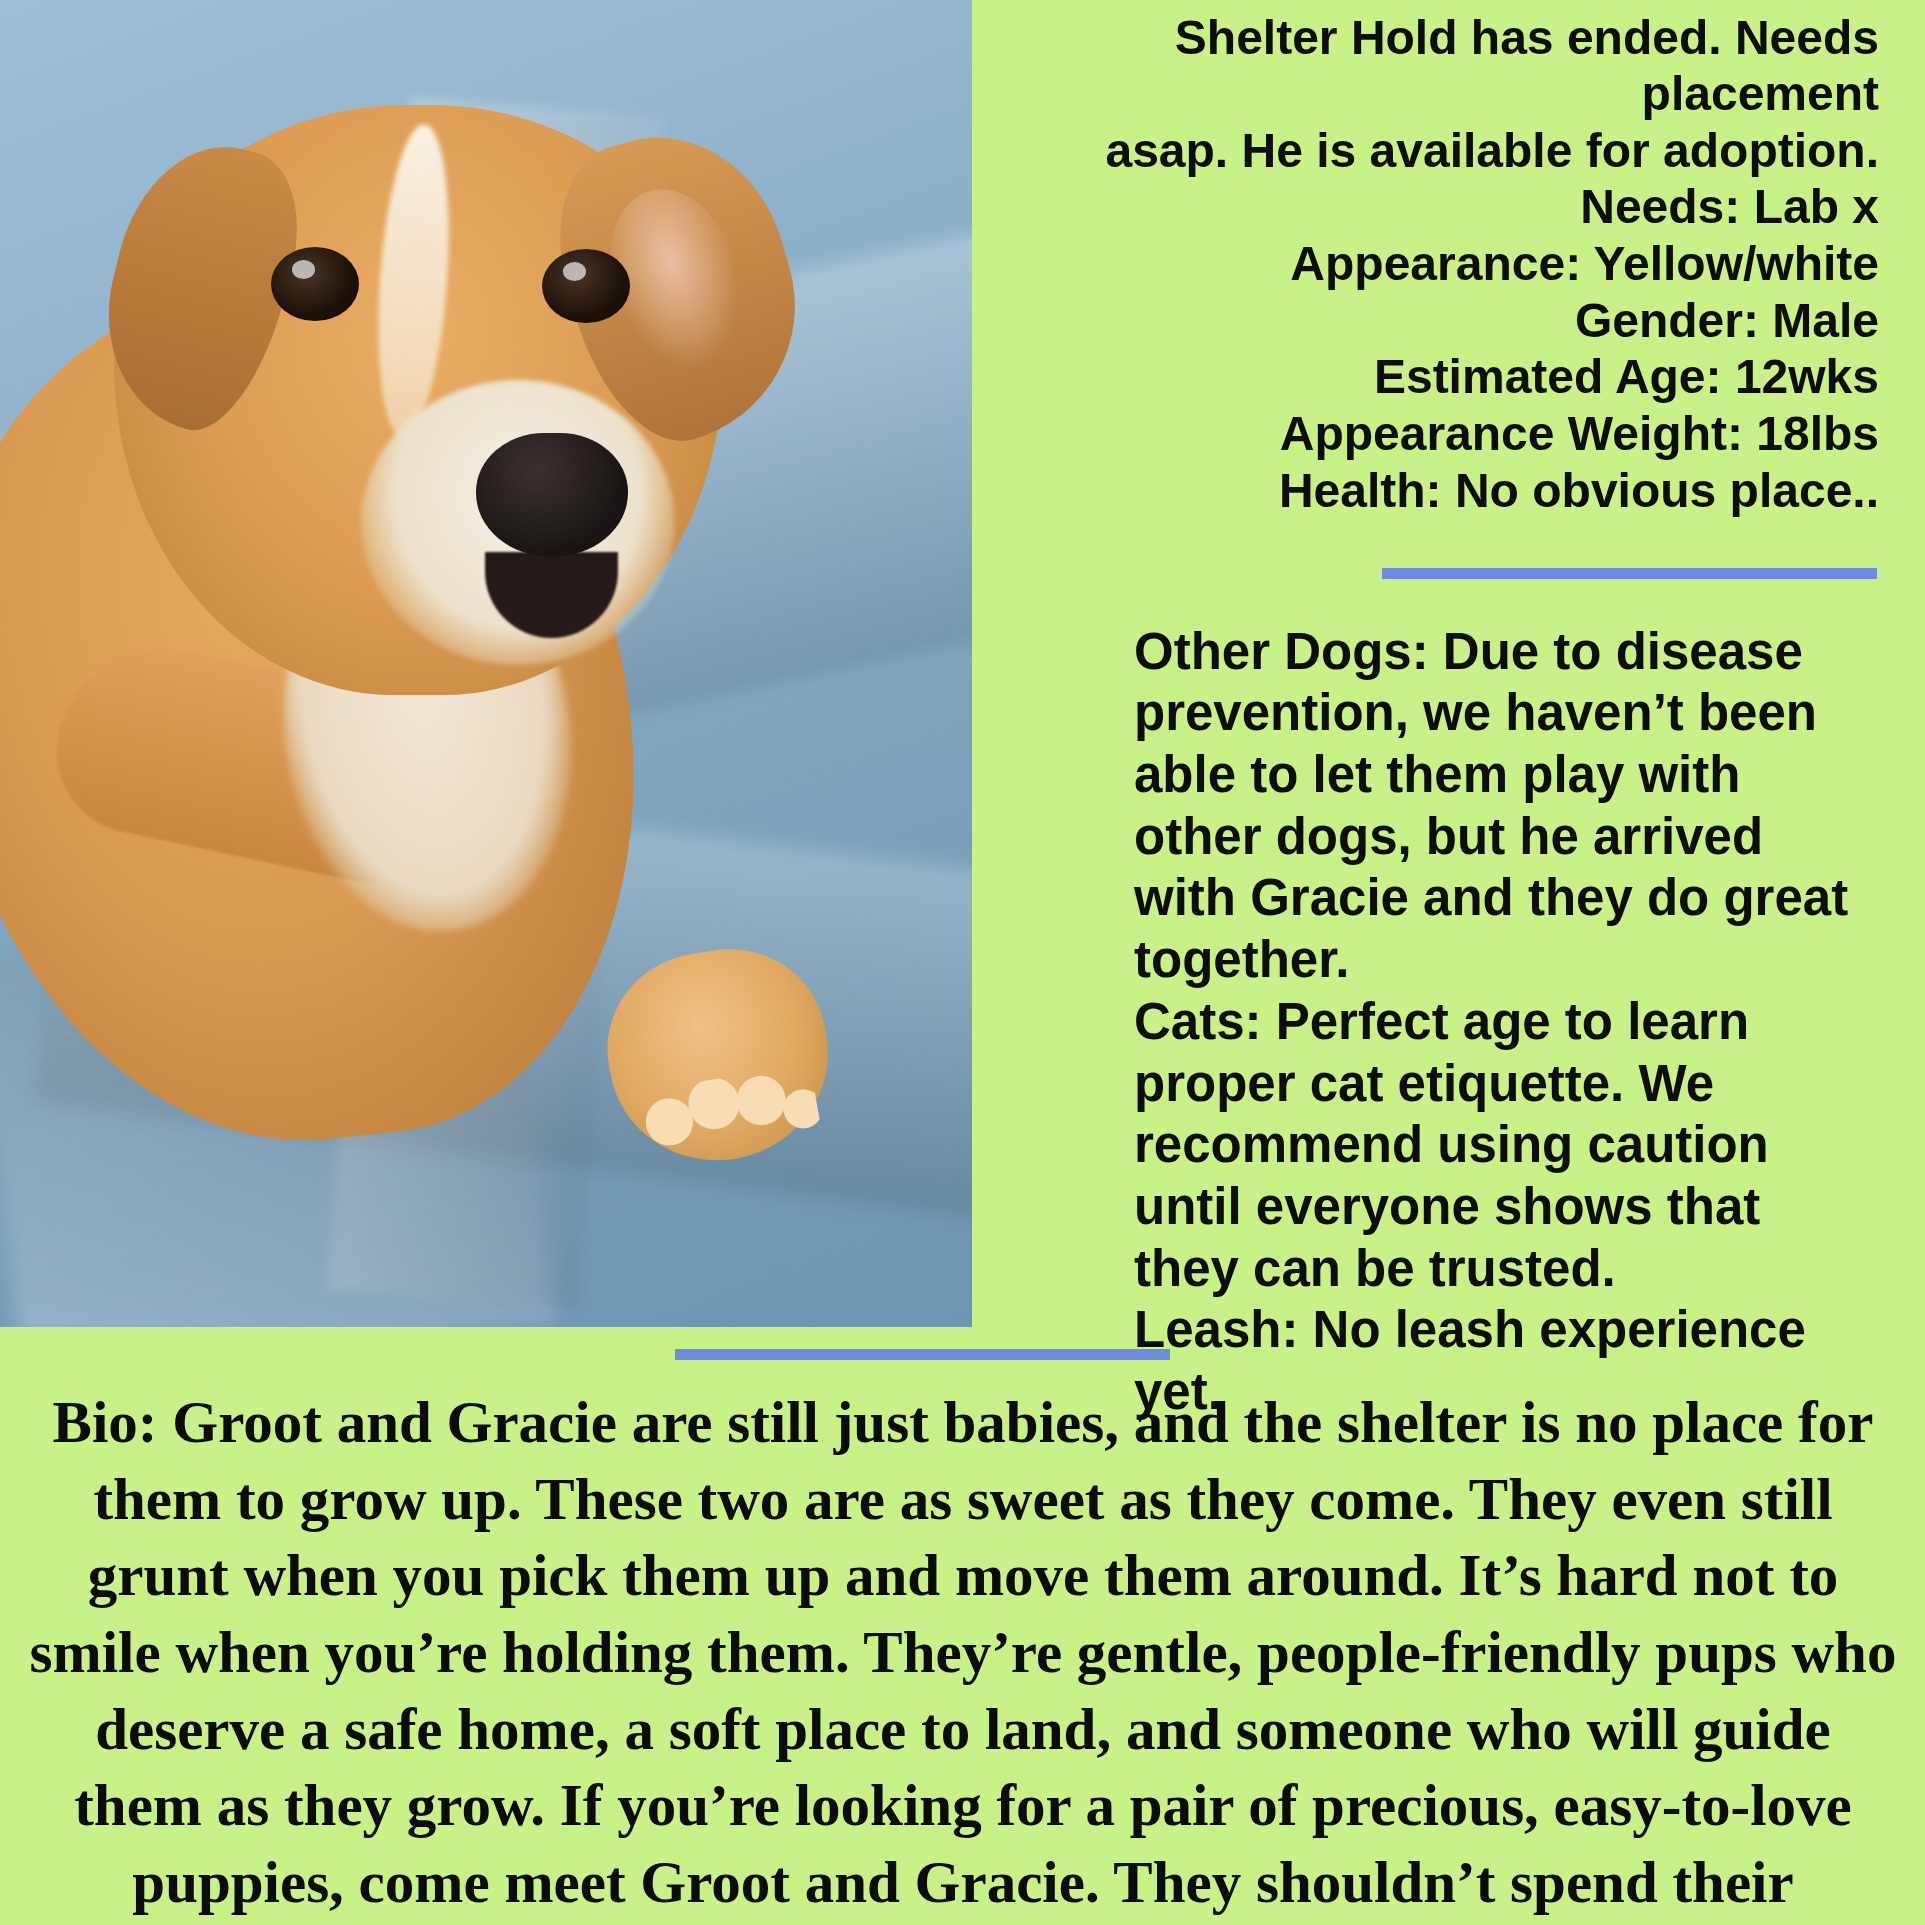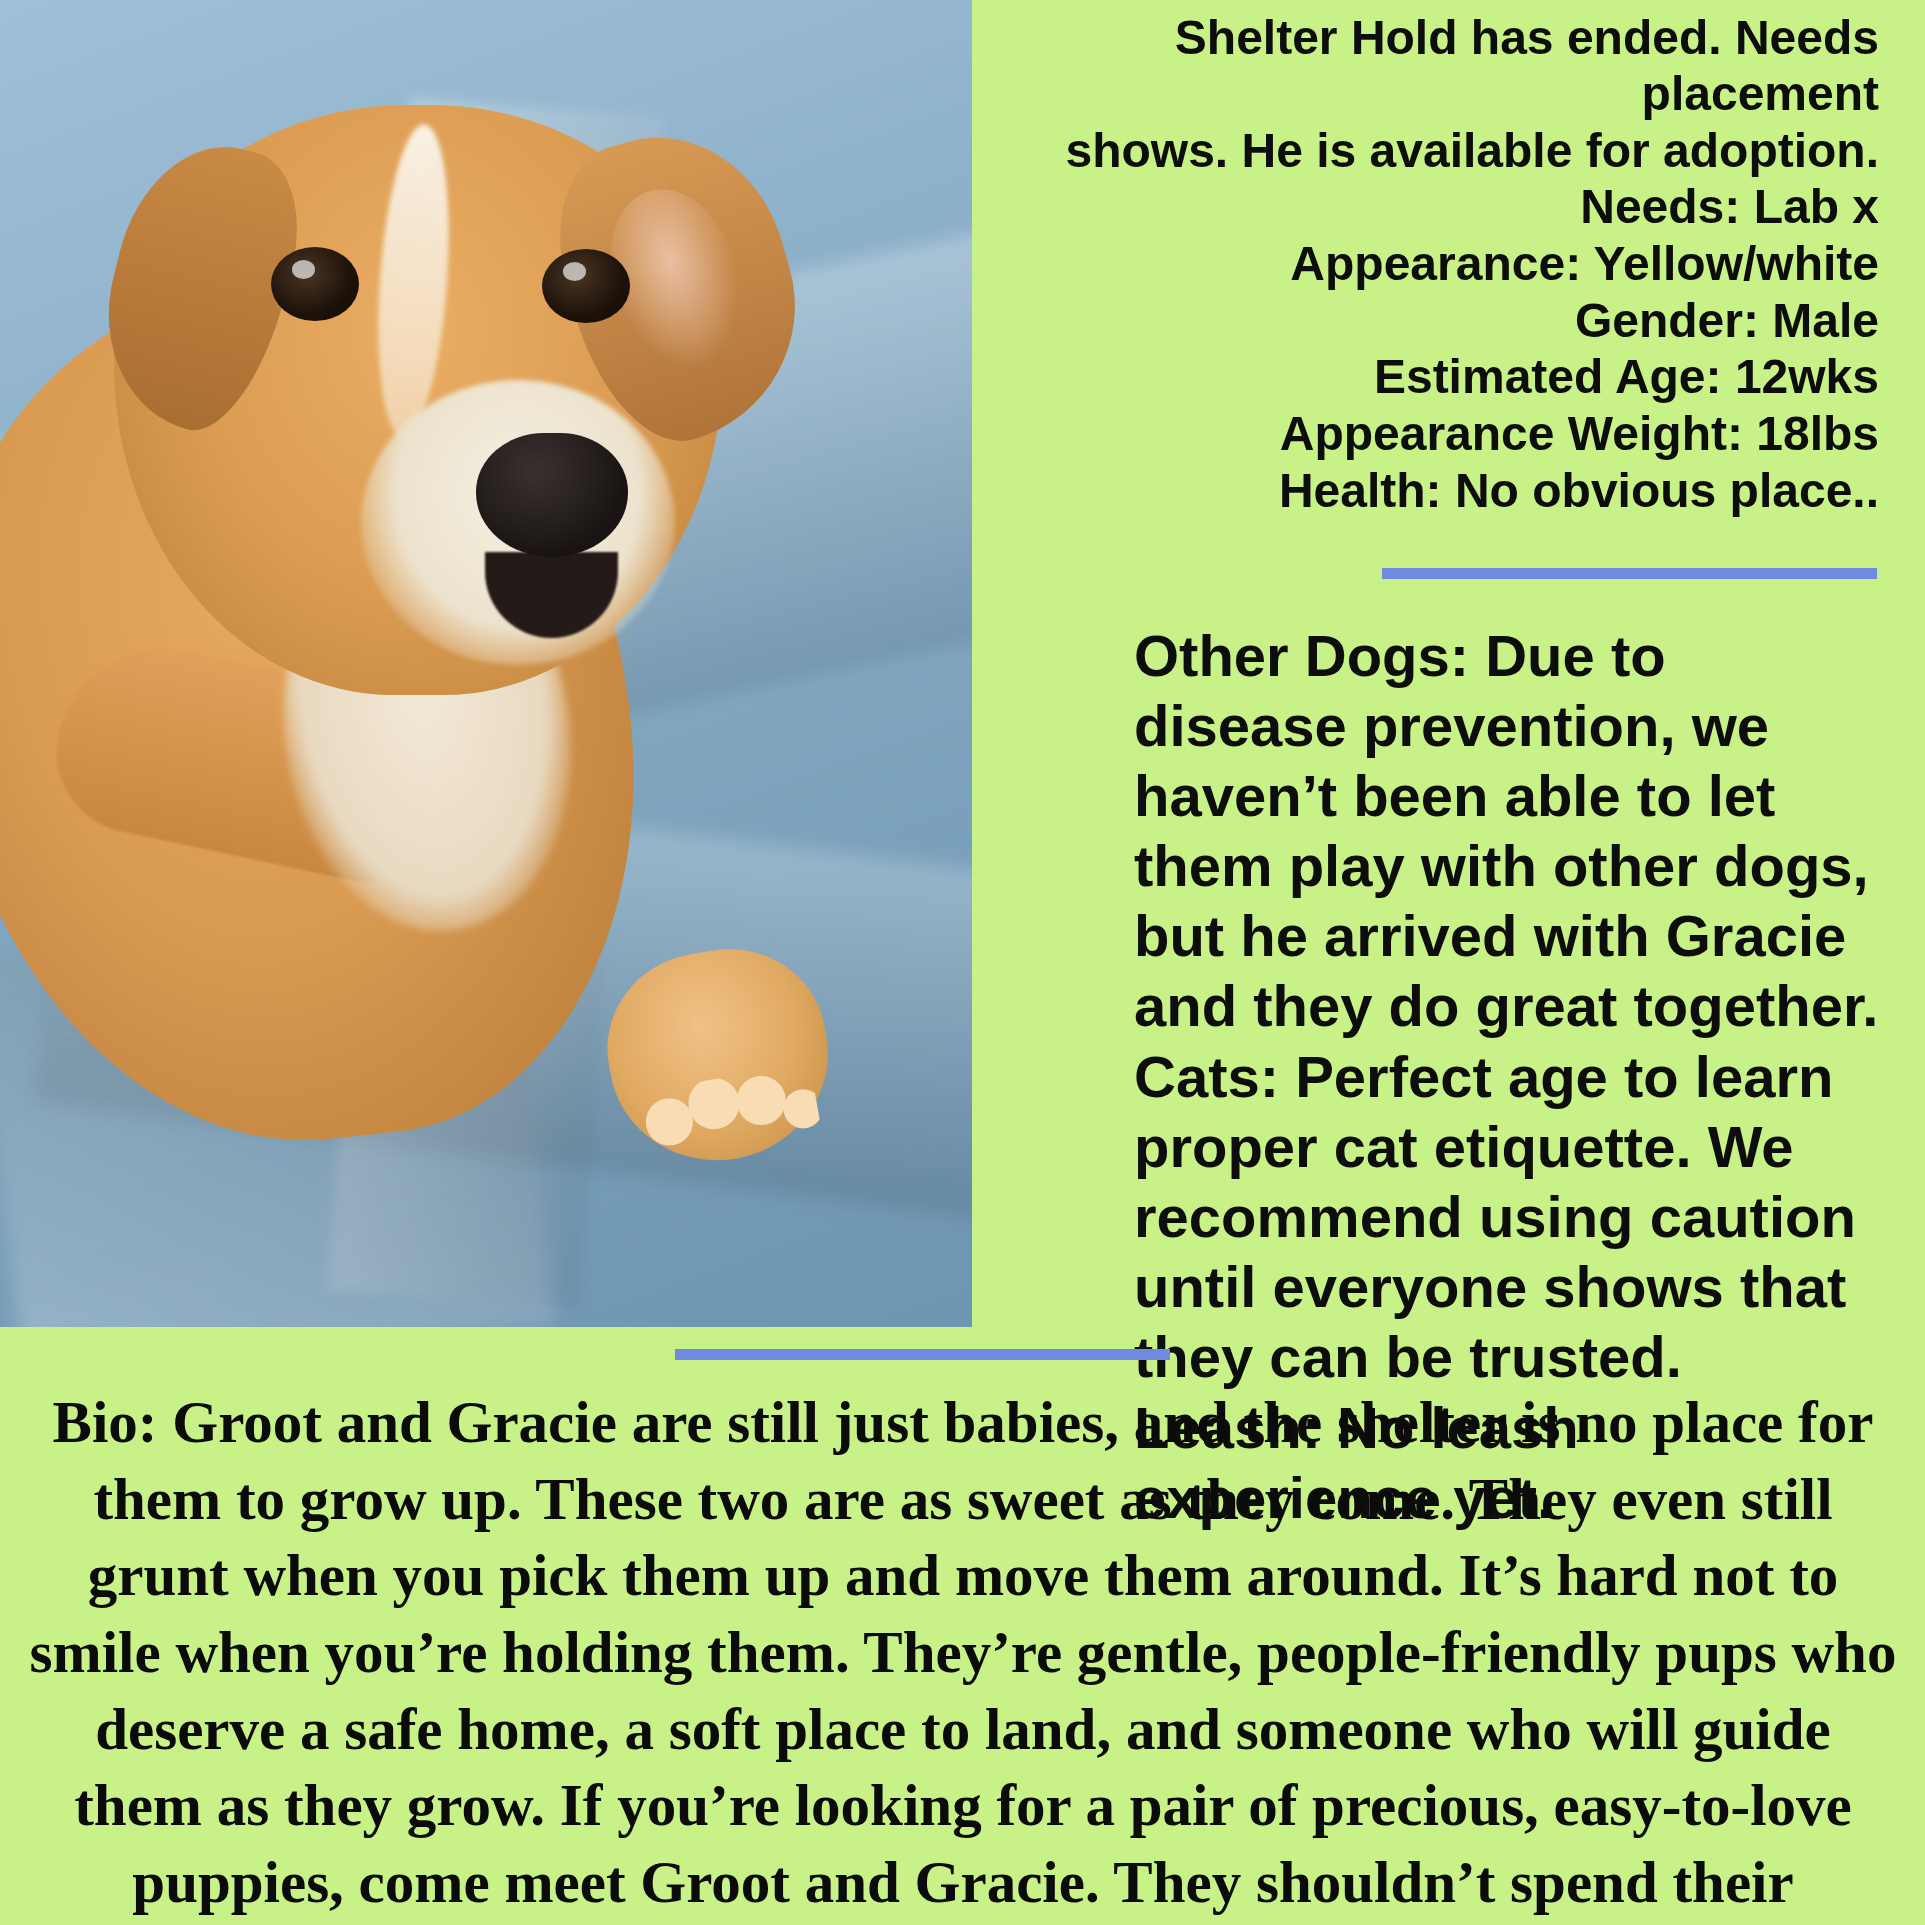--- a/index.html
+++ b/index.html
@@ -263,21 +263,21 @@
 
   .rule-right {
     width: 495px;
     height: 10.5px;
     background: #6f8ae0;
     margin: 49px 25px 0 auto;
   }
 
   .behavior {
     font-weight: 700;
-    font-size: 58px;
+    font-size: 51px;
     line-height: 1.21;
     color: #0d0d0d;
     margin: 42px 23px 0 162px;
     text-align: left;
   }
   .behavior p { margin: 0; }
 
   
   .rule-center {
     width: 495px;
@@ -334,21 +334,21 @@
         </div>
       </div>
 
       <div class="pet-name">Groot</div>
       <div class="name-rule"></div>
     </div>
 
     <div class="right-col">
       <div class="stats">
         <span class="line">Shelter Hold has ended. Needs placement</span>
-        <span class="line">shows. He is available for adoption.</span>
+        <span class="line">asap. He is available for adoption.</span>
         <span class="line">Needs: Lab x</span>
         <span class="line">Appearance: Yellow/white</span>
         <span class="line">Gender: Male</span>
         <span class="line">Estimated Age: 12wks</span>
         <span class="line">Appearance Weight: 18lbs</span>
         <span class="line">Health: No obvious place..</span>
       </div>
 
       <div class="rule-right"></div>
 

